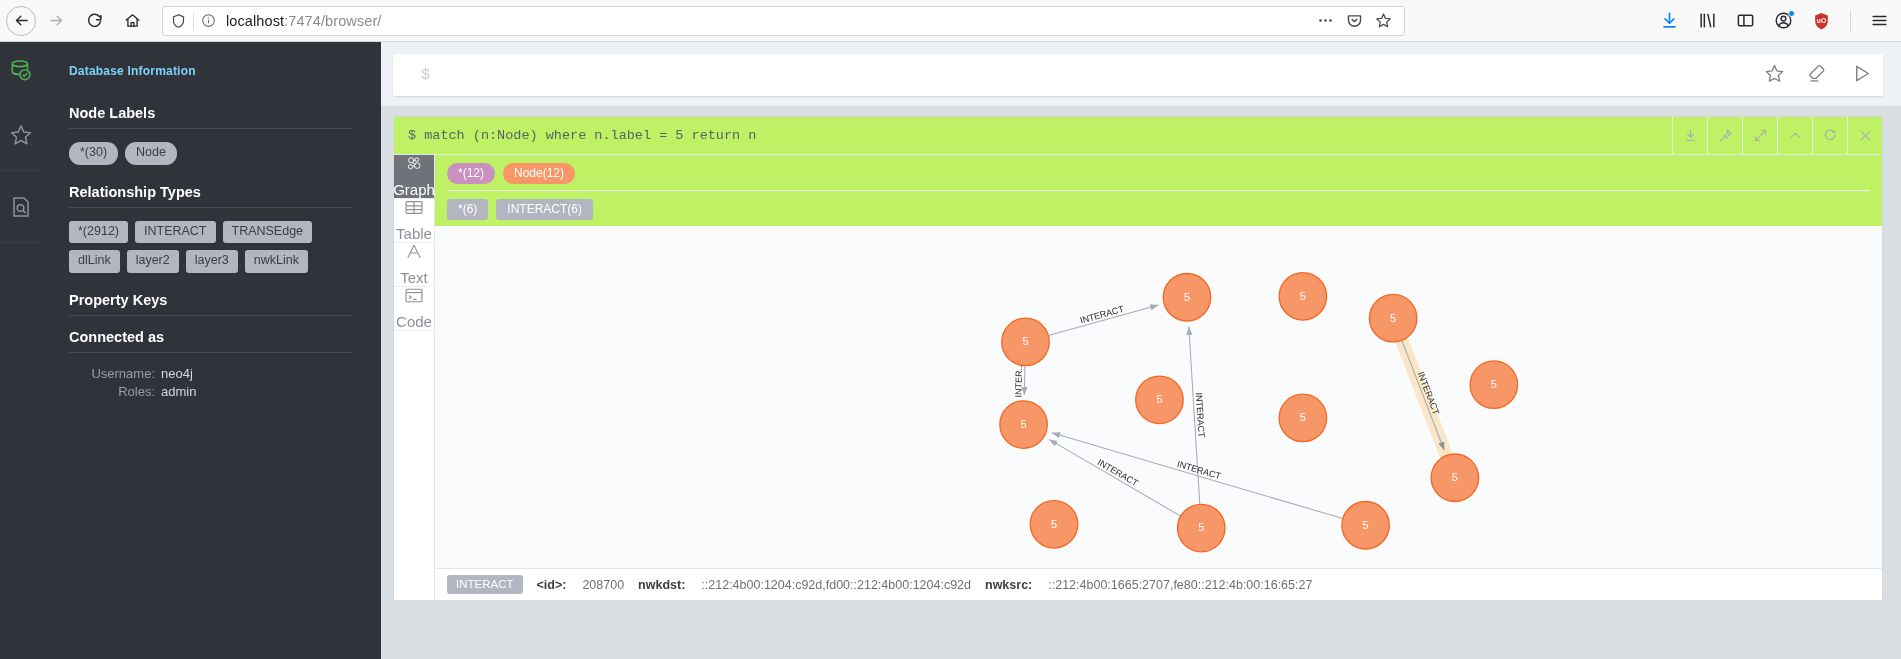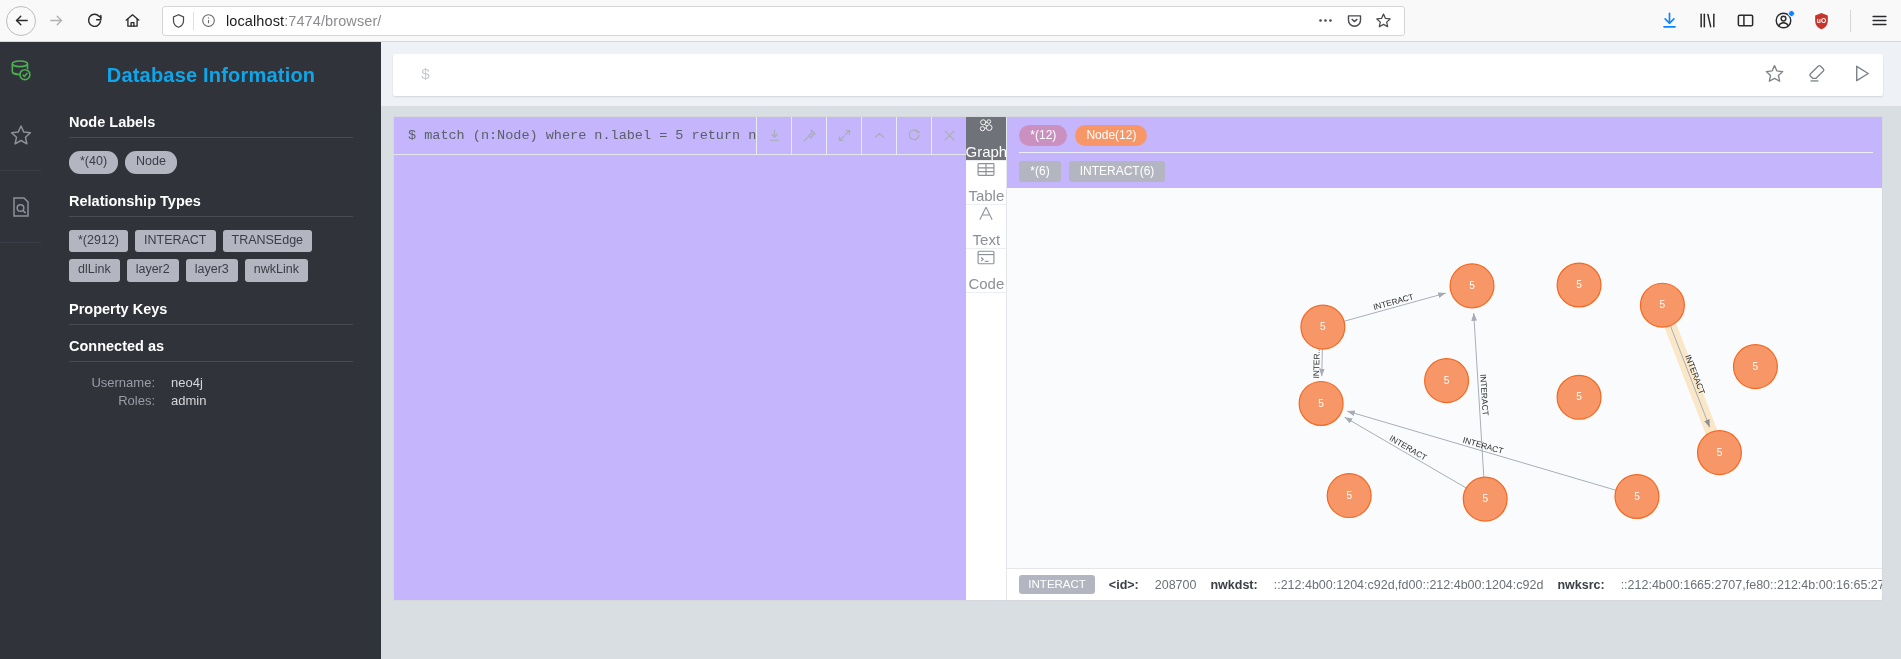--- a/index.html
+++ b/index.html
@@ -58,51 +58,51 @@
   .neo-iconbar .logo { height: 57px; display:flex; align-items:center; justify-content:center; }
   .neo-iconbar .ibtn {
     height: 72px; display:flex; align-items:center; justify-content:center;
     color: #9395a0; border-bottom: 1px solid #3b3d46;
   }
 
   .neo-drawer {
     width: 340px; flex: 0 0 340px; background: #31333b; color: #e6e6e6;
     padding: 22px 28px 0 28px; overflow: hidden; position: relative;
   }
-  .drawer-title { font-size: 20px; font-weight: bold; color: #0ea5e9; letter-spacing: .2px; margin-bottom: 27px; text-align: center; }
+  .drawer-title { font-size: 12px; font-weight: bold; color: #7dd3fc; letter-spacing: .2px; margin-bottom: 27px; }
   .sec-title { font-size: 14.5px; font-weight: bold; color: #fff; margin-bottom: 7px; }
   .sec-rule { height: 1px; background: #4a4c55; margin-bottom: 13px; }
   .chip-wrap { display: flex; flex-wrap: wrap; gap: 7px; margin-bottom: 19px; }
   .chip {
     font-size: 12.5px; padding: 3px 9px 4px 9px; border-radius: 3px;
     background: #b3b6c0; color: #3b3d46; white-space: nowrap; line-height: 1.25;
   }
   .chip.round { border-radius: 11px; padding: 3px 11px 4px 11px; }
   .chip.outline { background: transparent; border: 1px solid #5a5c66; color: #a9abb5; }
   .conn-tbl { font-size: 13px; color: #a9abb5; margin-top: 4px; }
-  .conn-row { display: flex; gap: 16px; margin-bottom: 3px; align-items: flex-end; }
+  .conn-row { display: flex; gap: 6px; margin-bottom: 3px; align-items: flex-end; }
   .conn-k { width: 86px; text-align: right; color: #9a9ca6; }
   .conn-v { color: #d6d7dc; }
 
   
   .neo-main { flex: 1; background: #d9dee3; position: relative; overflow: hidden; }
 
   .editor-wrap { padding: 12px 18px 10px 12px; background: #eef1f5; }
   .editor {
     height: 42px; background: #fff; border-radius: 2px;
     box-shadow: 0 1px 2px rgba(0,0,0,.12);
     display: flex; align-items: center; padding-left: 28px;
     position: relative;
   }
   .editor .prompt { color: #c5c9cf; font-family: "Liberation Mono", monospace; font-size: 15px; }
   .editor-actions { position: absolute; right: 10px; display: flex; align-items: center; gap: 22px; color: #7c8289; }
 
   .frame {
-    margin: 10px 18px 0 12px; background: #c4b5fd; border: 1px solid #d5d9de;
-    border-radius: 2px; overflow: hidden; height: 485px; display: flex; flex-direction: row;
+    margin: 10px 18px 0 12px; background: #bef264; border: 1px solid #d5d9de;
+    border-radius: 2px; overflow: hidden; height: 485px; display: flex; flex-direction: column;
   }
   .frame-head { height: 38px; border-bottom: 1px solid #e3e6ea; display: flex; align-items: center; }
   .frame-query {
     font-family: "Liberation Mono", monospace; font-size: 13.5px; color: #5b6168;
     padding-left: 14px; white-space: nowrap;
   }
   .frame-tools { margin-left: auto; display: flex; align-items: stretch; height: 38px; }
   .ftool {
     width: 35px; display: flex; align-items: center; justify-content: center;
     border-left: 1px solid #e9ecef; color: #a8adb3;
@@ -288,21 +288,21 @@
       </div>
     </div>
 
     <div class="neo-drawer">
       <div class="drawer-title">Database Information</div>
 
       <div>
         <div class="sec-title">Node Labels</div>
         <div class="sec-rule"></div>
         <div class="chip-wrap">
-          <span class="chip round">*(40)</span>
+          <span class="chip round">*(30)</span>
           <span class="chip round">Node</span>
         </div>
       </div>
 
       <div>
         <div class="sec-title">Relationship Types</div>
         <div class="sec-rule"></div>
         <div class="chip-wrap">
           <span class="chip">*(2912)</span>
           <span class="chip">INTERACT</span>

